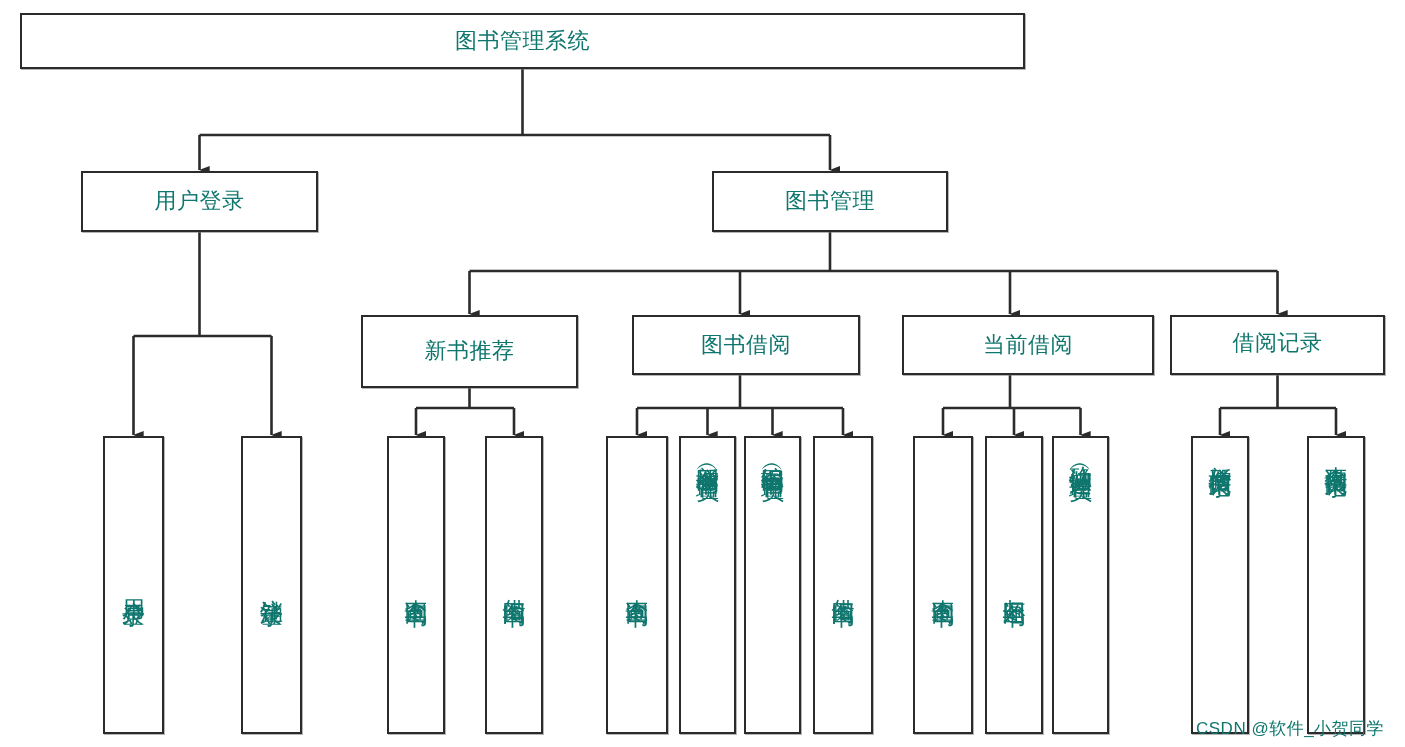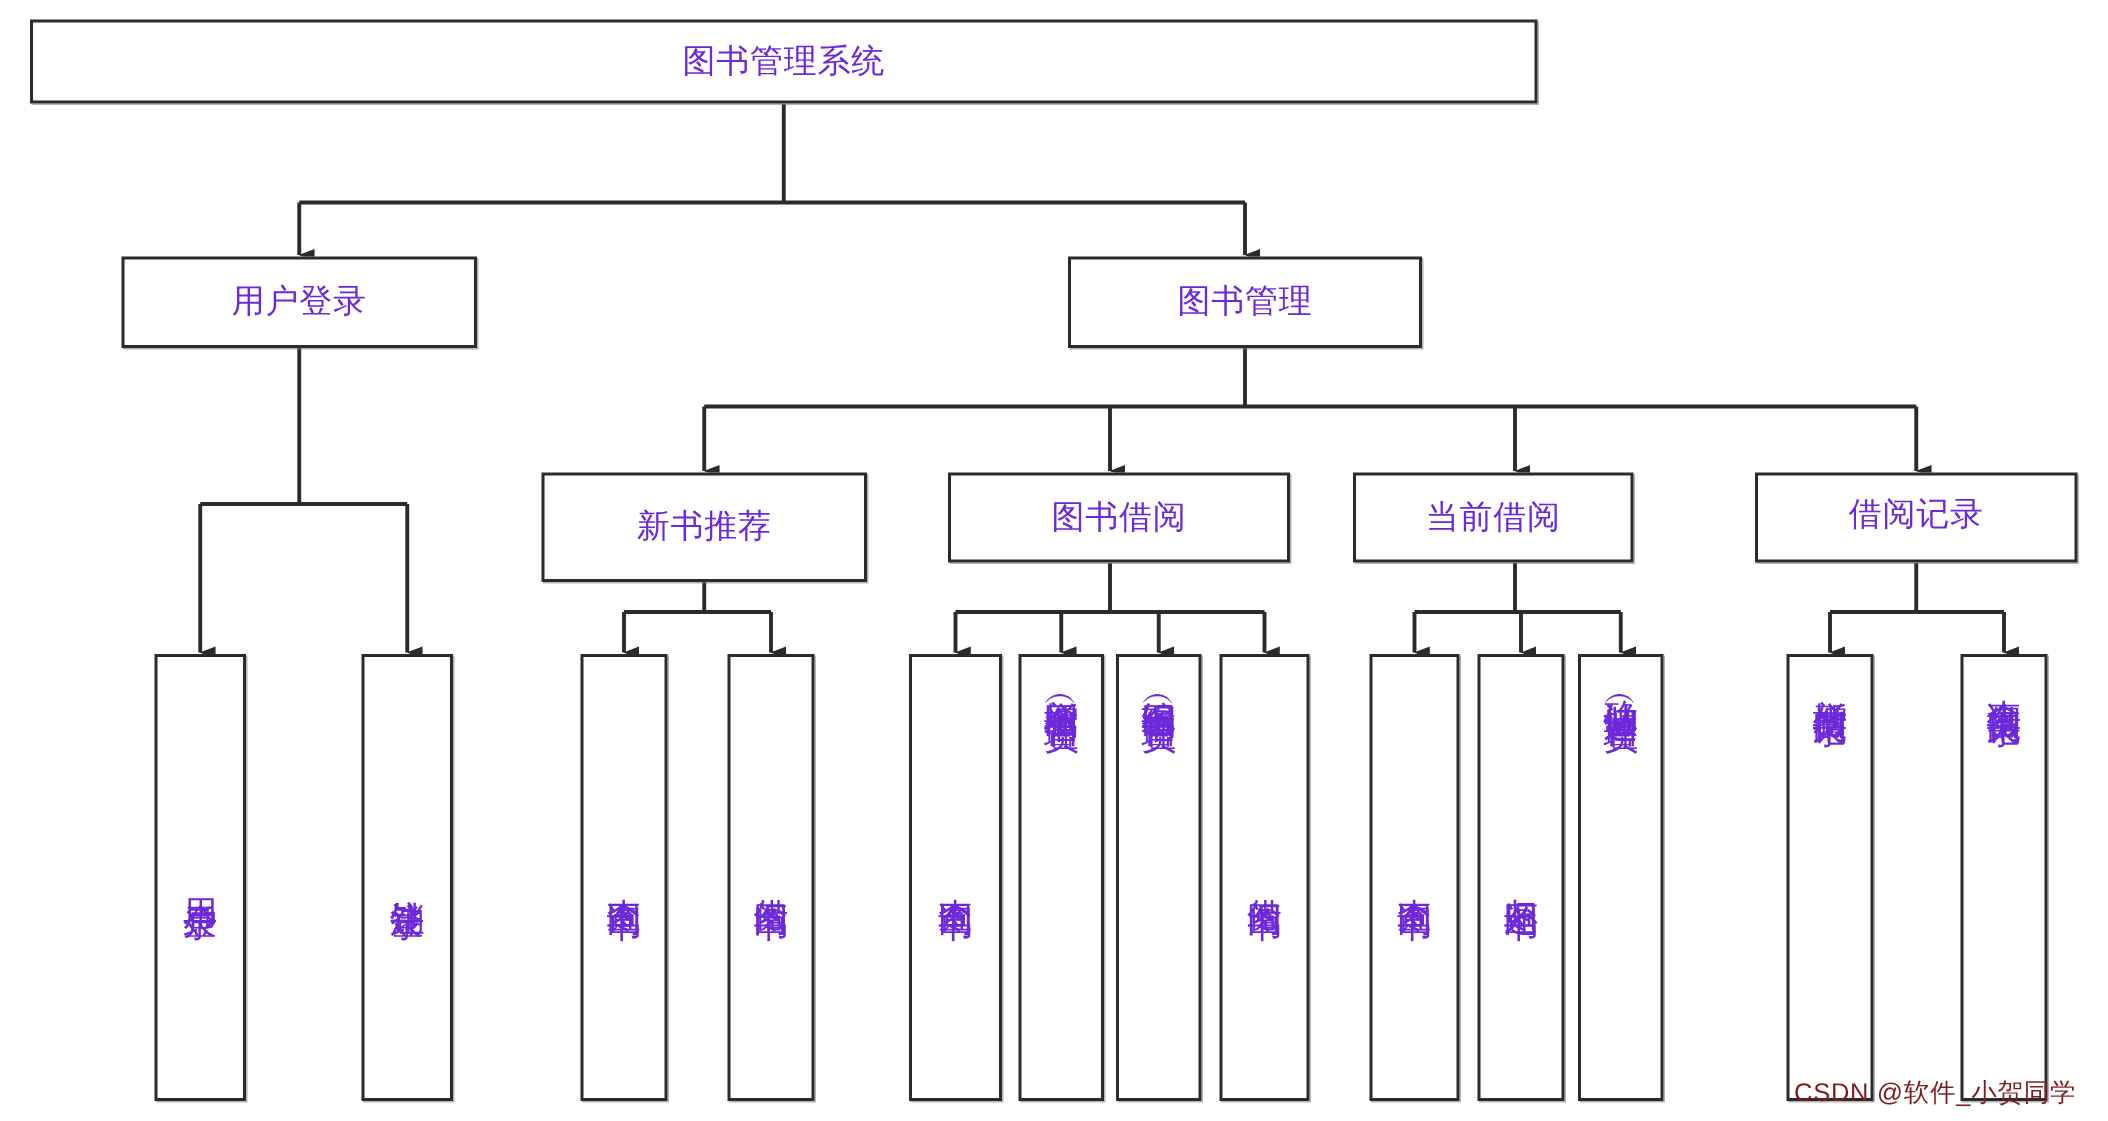--- a/index.html
+++ b/index.html
@@ -28,21 +28,21 @@
   }
   .node {
     position: absolute;
     box-sizing: border-box;
     background: #ffffff;
     border: 2px solid #2b2b2b;
     box-shadow: 1px 1px 0 rgba(120,120,120,0.55);
     display: flex;
     align-items: center;
     justify-content: center;
-    color: #6d28d9;
+    color: #0f766e;
   }
   .node .label {
     display: block;
     text-align: center;
     line-height: 1.22;
     white-space: pre-line;
   }
   .node.horiz .label {
     font-size: 22px;
     letter-spacing: 0.5px;
@@ -128,21 +128,21 @@
       </div>
       <div class="node horiz" style="left: 712px; top: 171px; width: 236px; height: 61px; border-color: rgb(43, 43, 43); background: rgb(255, 255, 255);">
         <span class="label">图书管理</span>
       </div>
       <div class="node horiz" style="left: 361px; top: 315px; width: 217px; height: 73px; border-color: rgb(43, 43, 43); background: rgb(255, 255, 255);">
         <span class="label">新书推荐</span>
       </div>
       <div class="node horiz" style="left: 632px; top: 315px; width: 228px; height: 60px; border-color: rgb(43, 43, 43); background: rgb(255, 255, 255);">
         <span class="label">图书借阅</span>
       </div>
-      <div class="node horiz" style="left: 902px; top: 315px; width: 187px; height: 60px; border-color: rgb(43, 43, 43); background: rgb(255, 255, 255);">
+      <div class="node horiz" style="left: 902px; top: 315px; width: 252px; height: 60px; border-color: rgb(43, 43, 43); background: rgb(255, 255, 255);">
         <span class="label">当前借阅</span>
       </div>
       <div class="node horiz" style="left: 1170px; top: 315px; width: 215px; height: 60px; border-color: rgb(43, 43, 43); background: rgb(255, 255, 255); font-family: Liberation Mono, monospace;">
         <span class="label">借阅记录</span>
       </div>
       <div class="node vert mid" style="left: 103px; top: 436px; width: 61px; height: 298px; border-color: rgb(43, 43, 43); background: rgb(255, 255, 255);">
         <span class="label">用户登录</span>
       </div>
       <div class="node vert mid" style="left: 241px; top: 436px; width: 61px; height: 298px; border-color: rgb(43, 43, 43); background: rgb(255, 255, 255);">
         <span class="label">注销登录</span>
@@ -175,14 +175,14 @@
         <span class="label">确认归还（管理员）</span>
       </div>
       <div class="node vert" style="left: 1191px; top: 436px; width: 58px; height: 298px; border-color: rgb(43, 43, 43); background: rgb(255, 255, 255);">
         <span class="label">新增借阅记录</span>
       </div>
       <div class="node vert" style="left: 1307px; top: 436px; width: 58px; height: 298px; border-color: rgb(43, 43, 43); background: rgb(255, 255, 255);">
         <span class="label">查询借阅记录</span>
       </div>
     </div>
 
-  <div class="watermark" id="watermark" style="left: 1196px; top: 717px; color: #7f1d1d;">CSDN @软件_小贺同学</div>
+  <div class="watermark" id="watermark" style="left: 1196px; top: 717px; color: #0f766e;">CSDN @软件_小贺同学</div>
 </div>
 
 </body></html>

